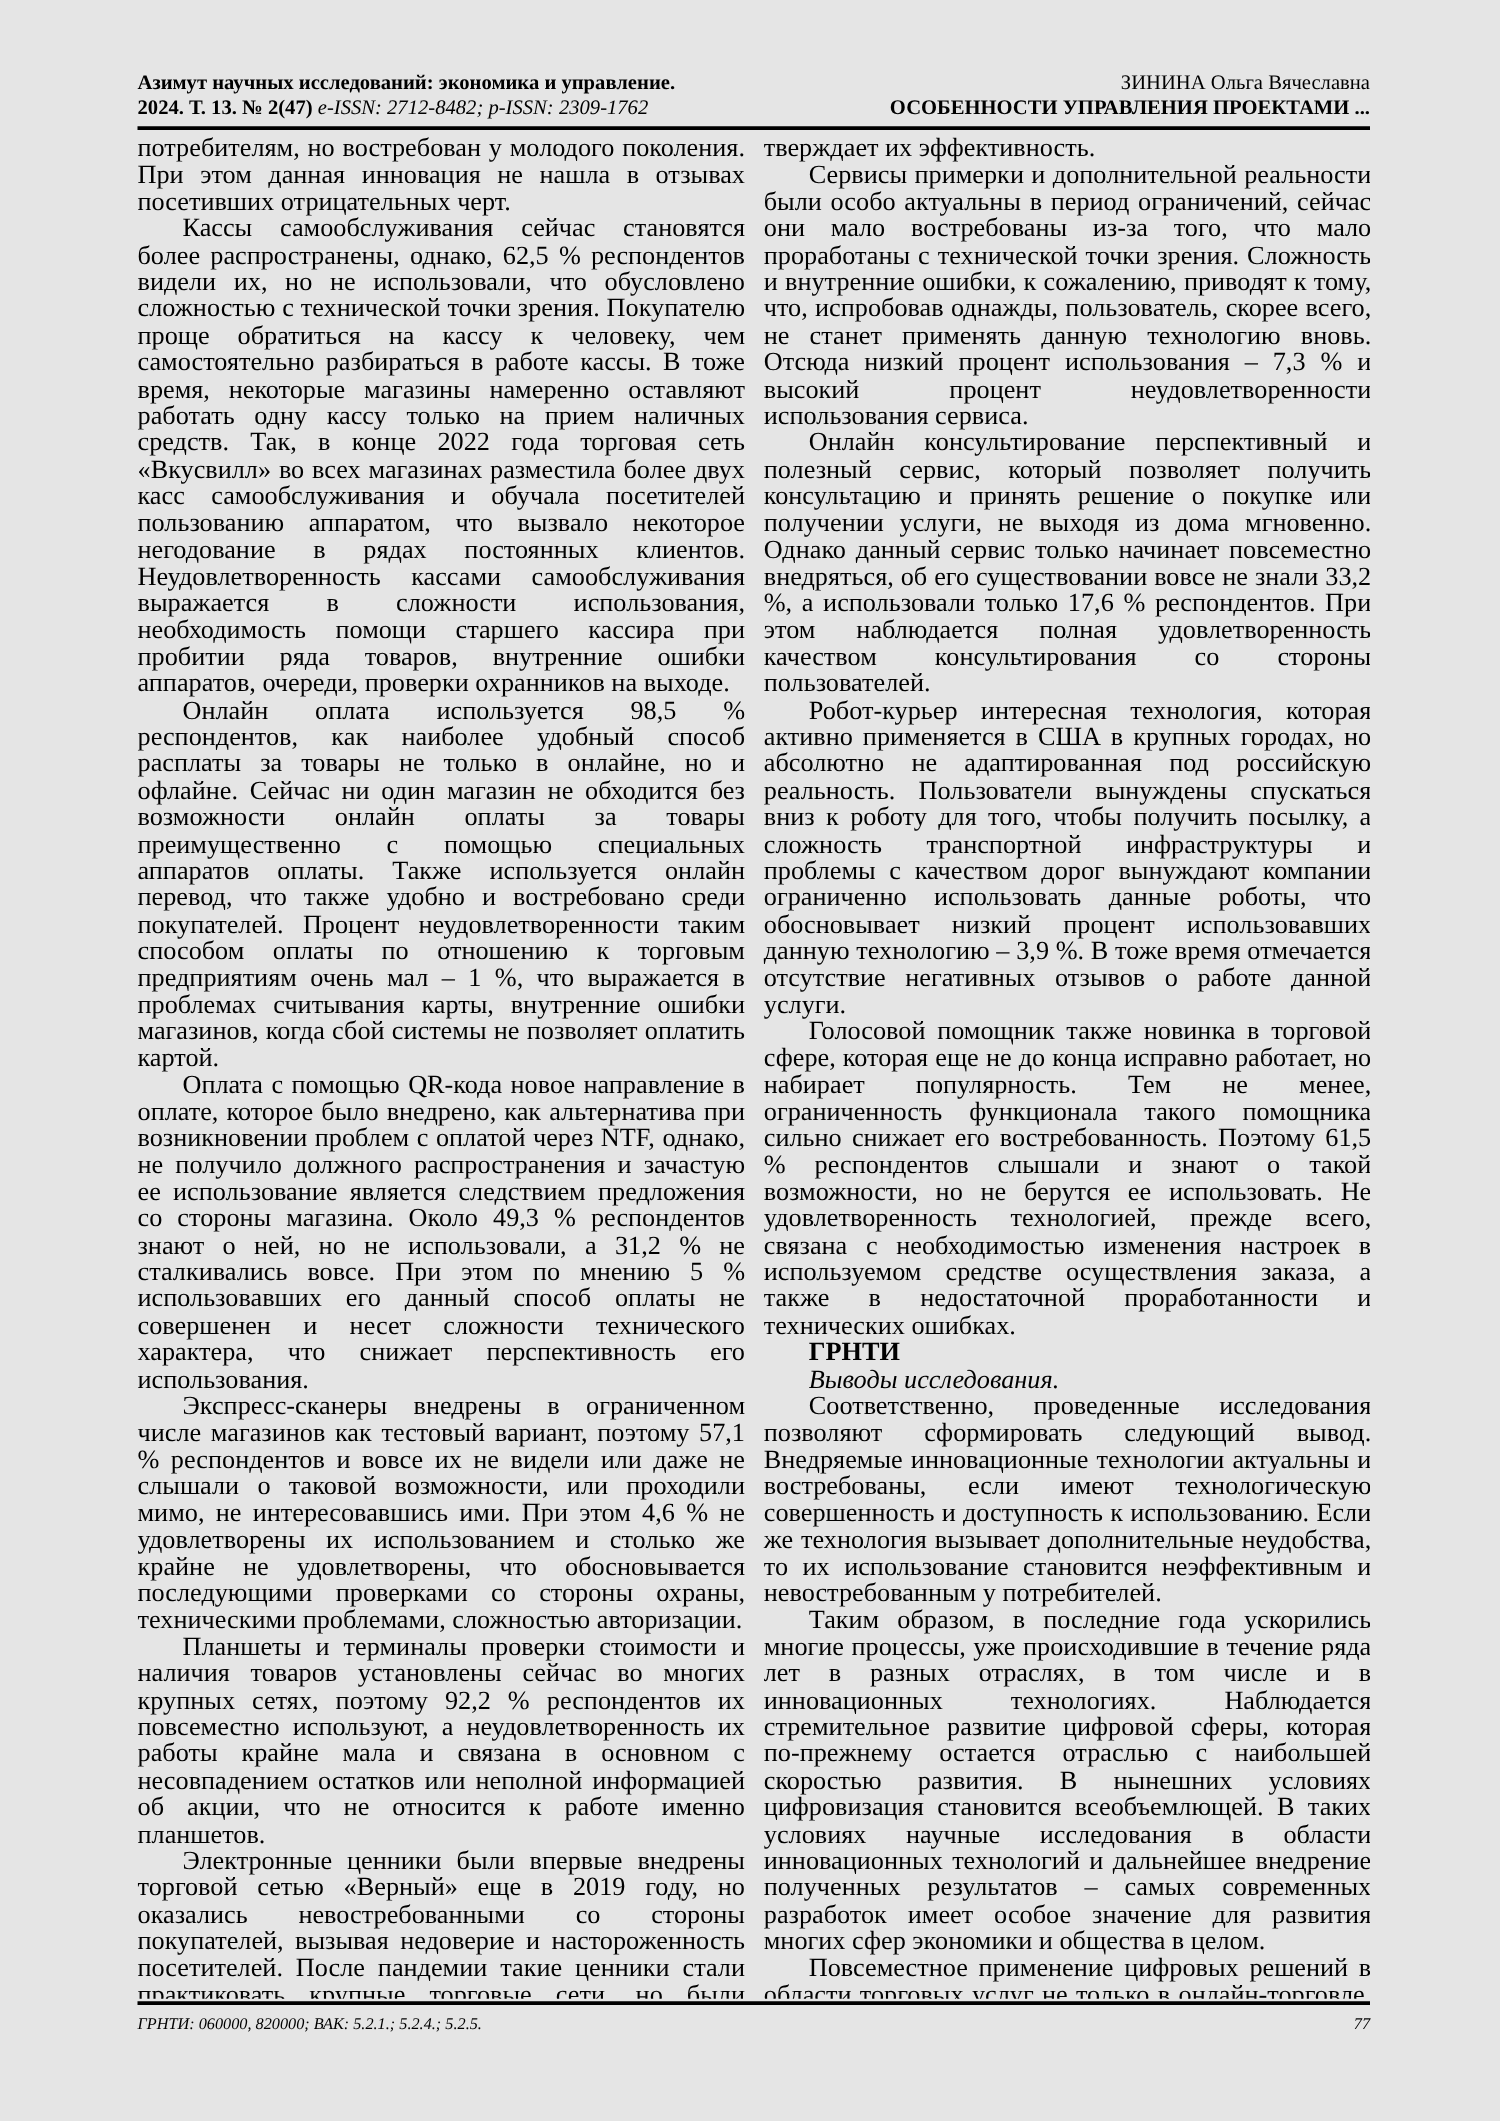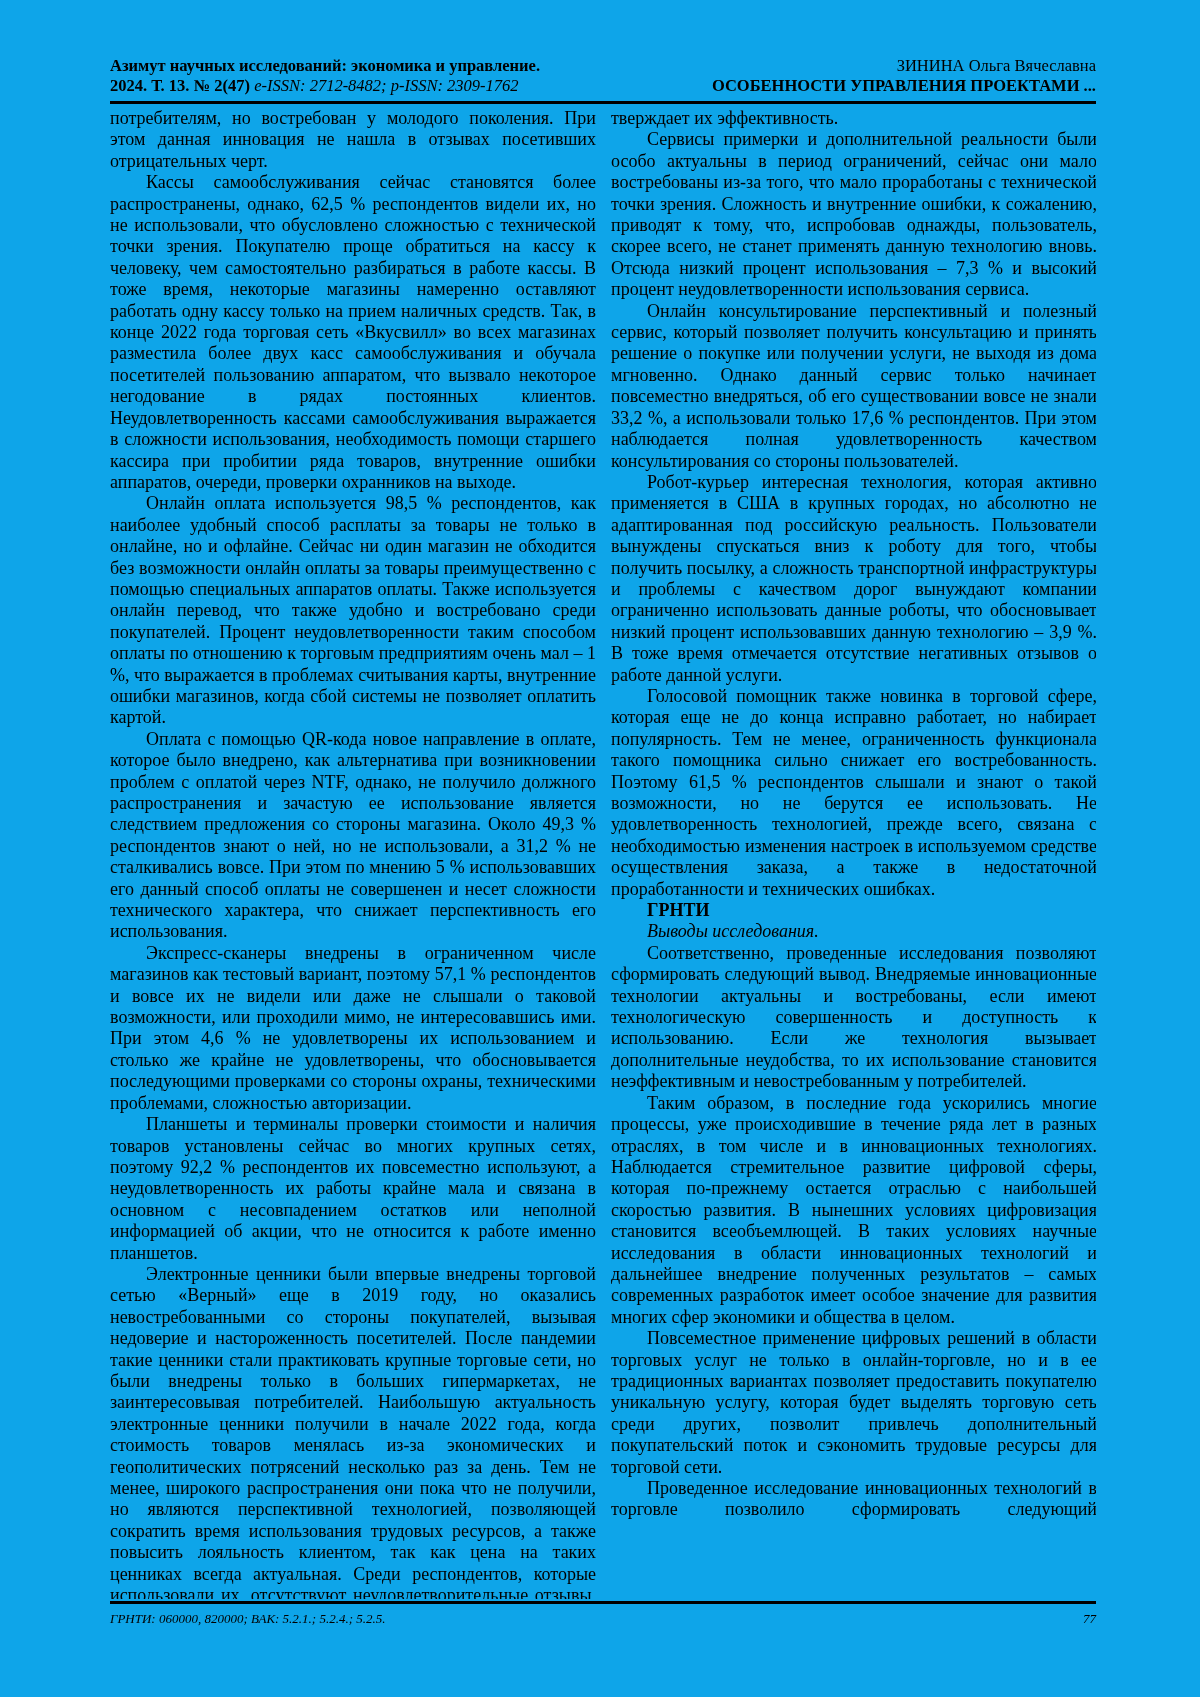--- a/index.html
+++ b/index.html
@@ -12,21 +12,21 @@
     height: 1697px;
     font-family: "Liberation Serif", serif;
     color: #000000;
     -webkit-font-smoothing: antialiased;
   }
   .page {
     box-sizing: border-box;
     width: 1200px;
     height: 1697px;
     padding: 56px 104px 0 110px;
-    background: #0ea5e9;
+    background: #e5e5e5;
   }
   .header-row {
     display: flex;
     justify-content: space-between;
     align-items: flex-end;
     font-size: 16.5px;
     line-height: 19.5px;
   }
   .header-left  { text-align: left; }
   .header-right { text-align: right; }
@@ -42,21 +42,21 @@
     display: flex;
     gap: 15px;
     margin-top: 4px;
     height: 1491px;
     overflow: hidden;
   }
   .col {
     width: 486px;
     flex: 0 0 486px;
     text-align: justify;
-    font-size: 18px;
+    font-size: 21px;
     line-height: 21.4px;
     hyphens: auto;
     -webkit-hyphens: auto;
   }
   .para { margin: 0; padding: 0; }
   .para.indent { text-indent: 36px; }
   .para.justify-last { text-align-last: justify; }
   .footer-rule { margin-top: 2px; }
   .footer-row {
     display: flex;

